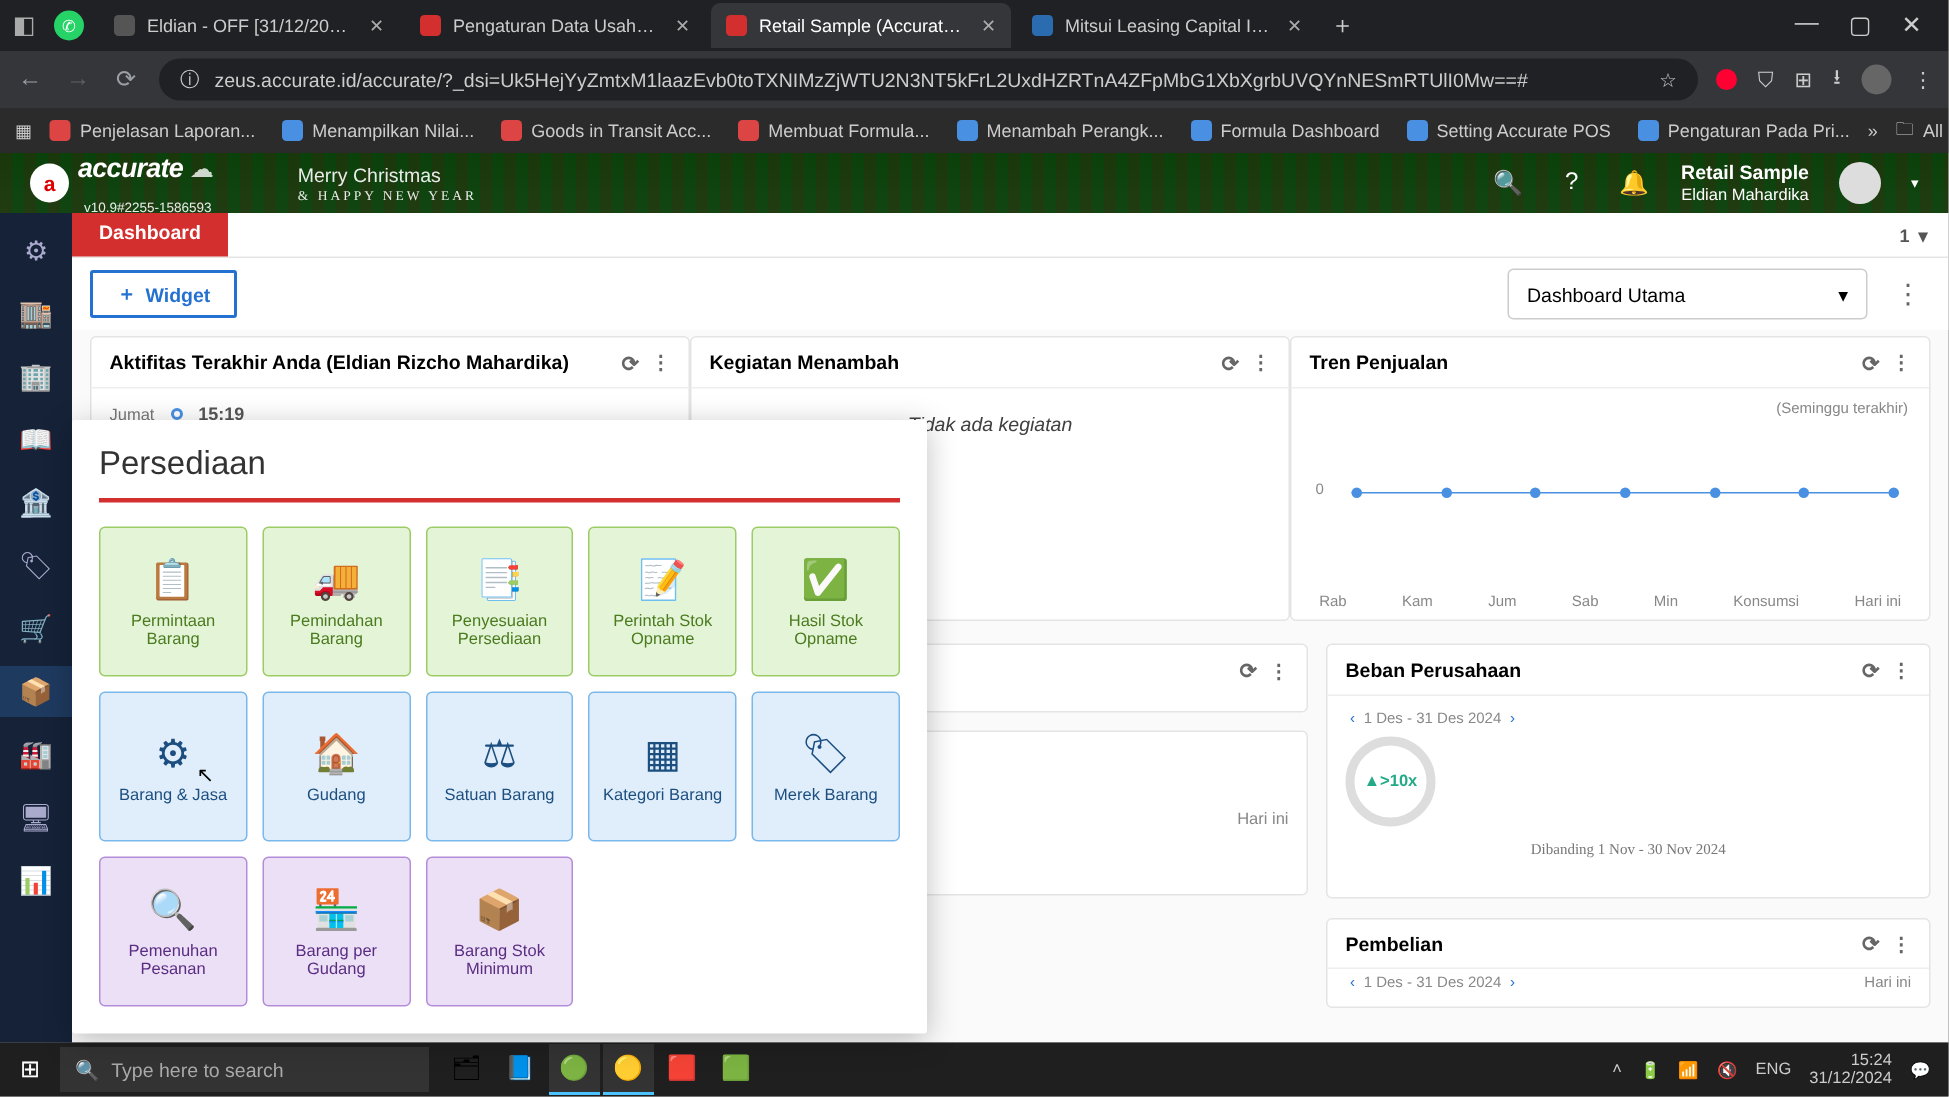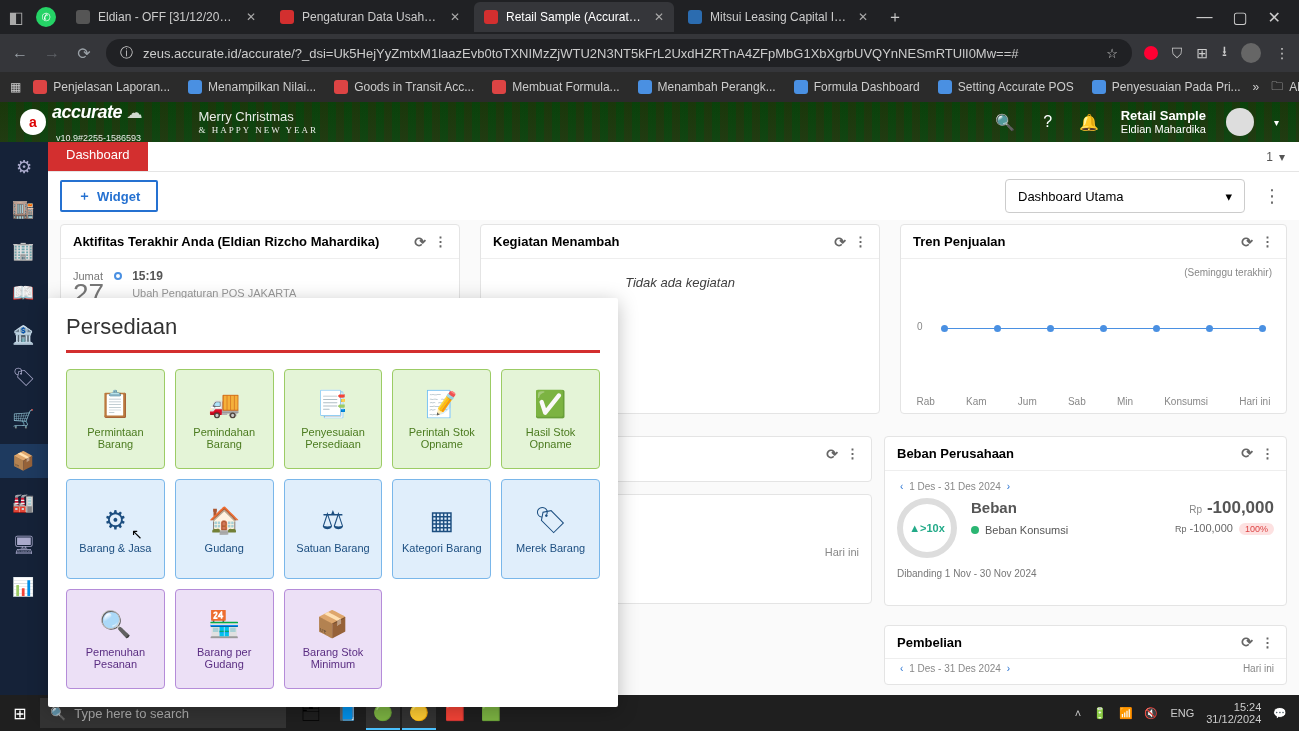--- a/index.html
+++ b/index.html
@@ -45,30 +45,30 @@
   .banner .avatar { width:28px; height:28px; background:#ddd; border-radius:50%; }
 
   .body-row { display:flex; height: 553px; }
 
   .sidebar { width:48px; background:#152238; display:flex; flex-direction:column; padding-top:8px; gap:8px; }
   .sb-item { width:48px; height:34px; display:flex; align-items:center; justify-content:center; color:#aac; font-size:18px; }
   .sb-item.active { background:#1e3a5f; }
 
   .main { flex:1; background:#fafafa; display:flex; flex-direction:column; position:relative; }
 
-  .crumb-row { height:30px; background:#fff; border-bottom:1px solid #e5e5e5; display:flex; }
+  .crumb-row { height:30px; background:#fff; border-bottom:1px solid #e5e5e5; display:flex;font-weight:bold; }
   .crumb { background:#d32f2f; color:#fff; padding:5px 18px; font-size:13px; }
   .crumb-right { margin-left:auto; padding:5px 14px; font-size:12px; color:#555; display:flex; gap:6px; align-items:center; }
 
   .tool-row { height:48px; background:#fff; display:flex; align-items:center; padding:0 12px; gap:12px; }
   .btn-widget { border:2px solid #2571d1; color:#2571d1; background:#fff; height:32px; padding:0 16px; display:flex; align-items:center; gap:6px; border-radius:2px; font-weight:600; font-size:13px; }
   .dash-select { margin-left:auto; width:240px; height:34px; border:1px solid #ccc; border-radius:4px; display:flex; align-items:center; padding:0 12px; font-size:13px; background:#fff; }
   .dots { color:#666; font-size:18px; padding:0 6px; }
 
-  .cards-area { flex:1; padding:4px 12px 8px; display:grid; grid-template-columns: 400px 400px 1fr; gap:20px; position:relative; }
+  .cards-area { flex:1; padding:4px 12px 8px; display:grid; grid-template-columns: 400px 400px 1fr; gap:0; position:relative; }
 
   .card { background:#fff; border:1px solid #e4e4e4; border-radius:4px; display:flex; flex-direction:column; overflow:hidden; }
   .card-head { height:34px; display:flex; align-items:center; padding:0 12px; font-size:13px; font-weight:600; border-bottom:1px solid #eee; }
   .card-head .ref { margin-left:auto; color:#666; font-size:14px; }
   .card-head .dots2 { color:#666; margin-left:8px; }
   .card-body { flex:1; padding:10px 12px; font-size:12px; color:#555; position:relative; }
 
   .act-line { display:flex; gap:10px; align-items:baseline; }
   .act-day { font-size:11px; color:#777; }
   .act-dot { width:8px; height:8px; border:2px solid #4a90e2; border-radius:50%; background:#fff; }
@@ -91,24 +91,24 @@
   .beban-ring { width:60px; height:60px; border:6px solid #ddd; border-radius:50%; display:flex; align-items:center; justify-content:center; font-size:11px; color:#2a8; font-weight:600; }
   .beban-vals { flex:1; }
   .beban-vals h4 { font-size:15px; margin-bottom:4px; }
   .beban-vals .amt { font-size:17px; font-weight:700; text-align:right; }
   .beban-vals .amt small { font-size:10px; color:#888; font-weight:400; }
   .leg { display:flex; align-items:center; gap:6px; font-size:11px; margin-top:4px; }
   .leg .dot { width:8px; height:8px; background:#2bb673; border-radius:50%; }
   .badge100 { background:#fde1e1; color:#d44; font-size:9px; padding:1px 6px; border-radius:8px; margin-left:6px; }
   .period { text-align:left; font-size:10px; color:#888; margin-bottom:6px; }
   .period .chev { color:#2571d1; padding:0 3px; }
-  .compare { font-size:10px; color:#777; margin-top:10px; text-align:left; }
+  .compare { font-size:10px; color:#777; margin-top:10px; text-align:center;font-family:Liberation Serif, serif; }
 
   
-  .popup { position:absolute; top:196px; left:48px; width:570px; background:#fff; box-shadow:0 4px 20px rgba(0,0,0,.25); border-radius:2px; padding:16px 18px 18px; z-index:50; }
+  .popup { position:absolute; top:178px; left:48px; width:570px; background:#fff; box-shadow:0 4px 20px rgba(0,0,0,.25); border-radius:2px; padding:16px 18px 18px; z-index:50; }
   .popup h2 { font-size:22px; font-weight:400; color:#333; margin-bottom:10px; }
   .popup .uline { height:3px; background:linear-gradient(#d32f2f,#d32f2f); margin-bottom:16px; }
   .pop-grid { display:grid; grid-template-columns: repeat(5, 1fr); gap:10px; }
   .tile { height:100px; border-radius:4px; display:flex; flex-direction:column; align-items:center; justify-content:center; gap:6px; font-size:11px; text-align:center; padding:4px; cursor:pointer; }
   .tile .ic { font-size:26px; }
   .tile.green { background:#e4f4d7; border:1px solid #9ccc65; color:#4b7b1f; }
   .tile.blue  { background:#e0eefb; border:1px solid #7ab7ea; color:#1c4e80; }
   .tile.purple{ background:#ece0f6; border:1px solid #b58cd9; color:#5a2d82; }
   .cursor { position:absolute; top:228px; left:83px; font-size:14px; color:#000; z-index:60; pointer-events:none; }
 
@@ -204,21 +204,21 @@
   <div class="bm">
       <span class="fav" style="background:#4a90e2"></span>
       <span>Formula Dashboard</span>
     </div>
   <div class="bm">
       <span class="fav" style="background:#4a90e2"></span>
       <span>Setting Accurate POS</span>
     </div>
   <div class="bm">
       <span class="fav" style="background:#4a90e2"></span>
-      <span>Penyesuaian Pada Pri...</span>
+      <span>Pengaturan Pada Pri...</span>
     </div>
   <span style="margin-left:auto">»</span>
   <div class="bm">
       <span>🗀</span>
       <span>All Bookmarks</span>
     </div>
 </div>
 
 <div class="app">
 
@@ -396,33 +396,20 @@
               <div class="period">
                 <span class="chev">‹</span>
                 <span>1 Des - 31 Des 2024</span>
                 <span class="chev">›</span>
               </div>
               <div class="beban-body">
                 <div class="beban-ring">
                   <span style="color:#2a8">▲</span>
                   <span>&gt;10x</span>
                 </div>
-                <div class="beban-vals">
-                  <div style="display:flex;justify-content:space-between;align-items:baseline">
-                    <h4>Beban</h4>
-                    <div class="amt"><small>Rp</small> <span>-100,000</span></div>
-                  </div>
-                  <div style="display:flex;justify-content:space-between;align-items:center">
-                    <div class="leg">
-                        <span class="dot"></span>
-                        <span>Beban Konsumsi</span>
-                      </div>
-                    <div style="font-size:11px;color:#666"><small style="font-size:9px">Rp</small> <span>-100,000</span><span class="badge100">100%</span></div>
-                  </div>
-                </div>
               </div>
               <div class="compare">Dibanding 1 Nov - 30 Nov 2024</div>
             </div>
           </div>
         </div>
 
         <div class="row2" style="margin-top:-2px">
           <div></div>
           <div></div>
           <div class="card" style="height:60px">

